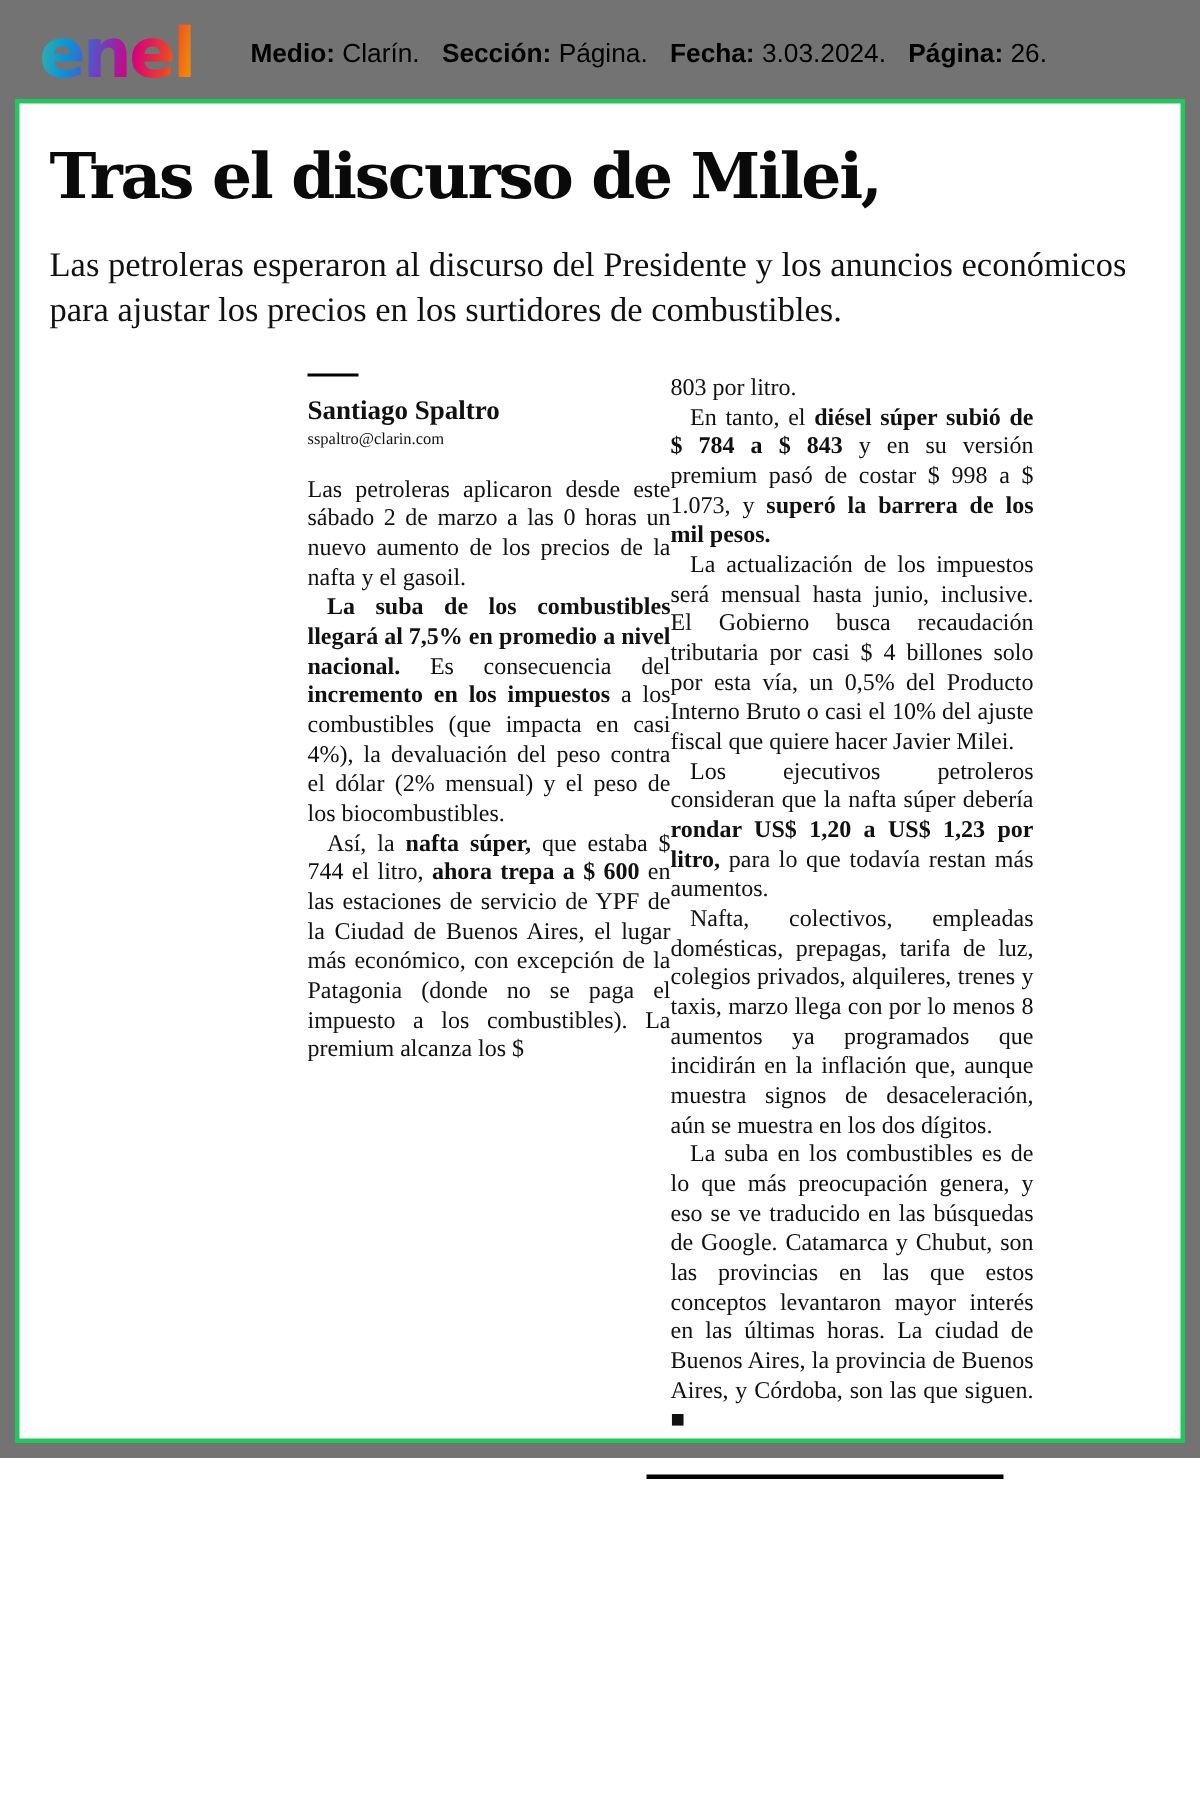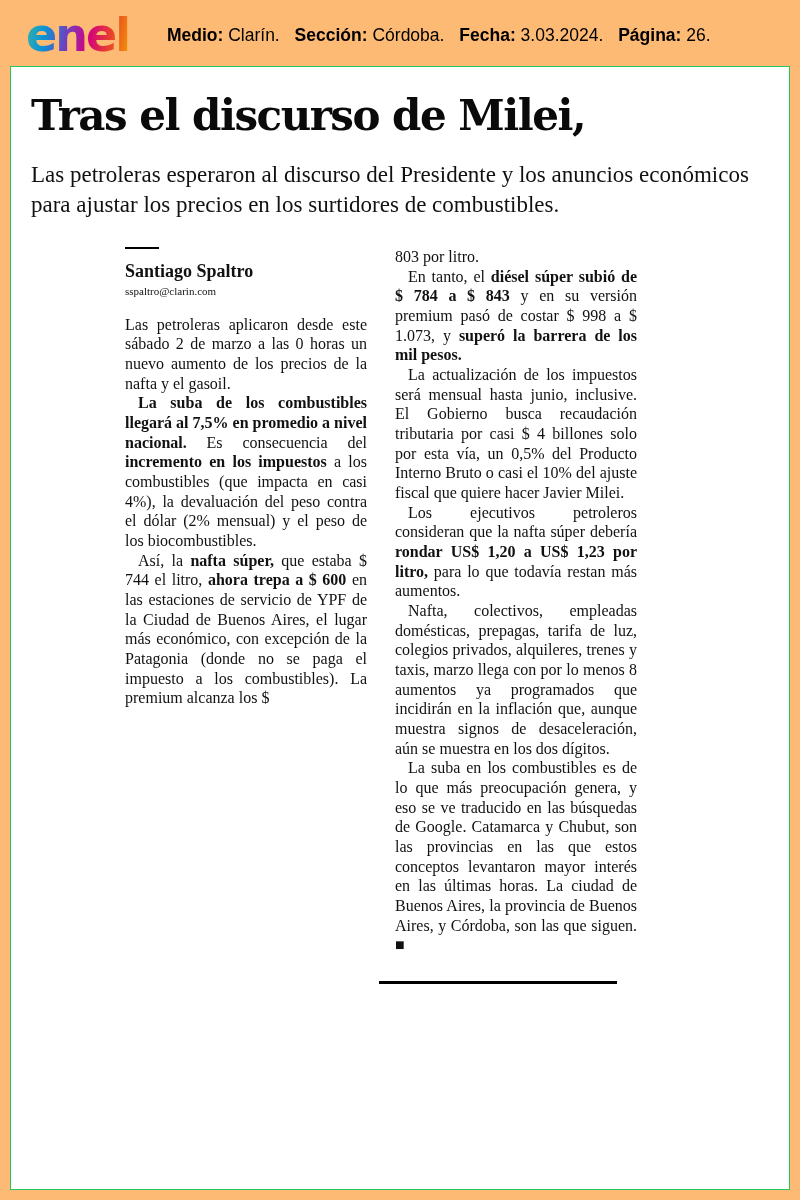--- a/index.html
+++ b/index.html
@@ -1,21 +1,21 @@
 <!DOCTYPE html>
 <html lang="es"><head>
 <meta charset="utf-8">
 <style>
   * { margin:0; padding:0; box-sizing:border-box; }
   html,body { background:#ffffff; }
   body {
     width:800px; height:1200px; overflow:hidden;
     font-family:"Liberation Serif", serif; color:#111;
   }
-  .page { position:relative; width:800px; height:1200px; background:#fdba74; }
+  .page { position:relative; width:800px; height:972px; background:#737373; }
 
   
   .clip-header {
     position:absolute; top:8px; left:12px; right:12px; height:54px;
     display:flex; align-items:center;
   }
   .logo {
     font-family:"DejaVu Sans", sans-serif;
     font-weight:bold; font-size:46px; line-height:1;
     letter-spacing:-2px;
@@ -26,35 +26,35 @@
   .meta {
     font-family:"Liberation Sans", sans-serif;
     font-size:17.5px; color:#000; white-space:nowrap;
   }
   .meta-item { margin-right:10px; }
   .meta-item b { font-weight:bold;margin-top:20px; }
 
   
   .frame {
     position:absolute; left:10px; right:10px; top:66px; bottom:10px;
-    border:1px solid #22c55e; background:#fff;
+    border:3px solid #22c55e; background:#fff;
     padding:24px 20px 0 20px;
   }
   .headline {
     font-family:"DejaVu Serif", serif;
     font-weight:bold; font-size:42px; line-height:1.17;
     letter-spacing:-1.5px; color:#0a0a0a;
   }
   .headline .hl { display:block; }
   .lede {
     margin-top:20px; font-size:23px; line-height:1.32;
     max-width:745px; color:#111;
   }
 
-  .body-cols { margin-top:26px; margin-left:94px; display:flex; gap:28px; }
+  .body-cols { margin-top:26px; margin-left:94px; display:flex; gap:0;justify-content:center; }
   .col { width:242px; font-size:16px; line-height:1.23; text-align:justify; }
   .col p { margin:0; text-indent:13px; }
   .paras p:first-child { text-indent:0; }
   .col .bold { font-weight:bold; }
 
   
   .byline { margin-bottom:16px; }
   .byline-rule { width:34px; height:2px; background:#000; margin-bottom:12px; }
   .author { font-weight:bold; font-size:18px; line-height:1.2; margin-bottom:3px; }
   .email { font-size:11px; line-height:1.2; }
@@ -64,21 +64,21 @@
 </style>
 </head>
 <body>
 
 <div class="page">
 
   <header class="clip-header">
     <div class="logo" style="background-image: linear-gradient(100deg, rgb(61, 181, 164), rgb(10, 147, 214), rgb(109, 65, 193), rgb(212, 0, 127), rgb(232, 64, 45), rgb(245, 155, 0));">enel</div>
     <div class="meta">
       <span class="meta-item"><b>Medio:</b> <span>Clarín.</span></span>
-      <span class="meta-item"><b>Sección:</b> <span>Córdoba.</span></span>
+      <span class="meta-item"><b>Sección:</b> <span>Página.</span></span>
       <span class="meta-item"><b>Fecha:</b> <span>3.03.2024.</span></span>
       <span class="meta-item"><b>Página:</b> <span>26.</span></span>
     </div>
   </header>
 
   <div class="frame">
 
     <h1 class="headline">
       <span class="hl">Tras el discurso de Milei,</span>
     </h1>

